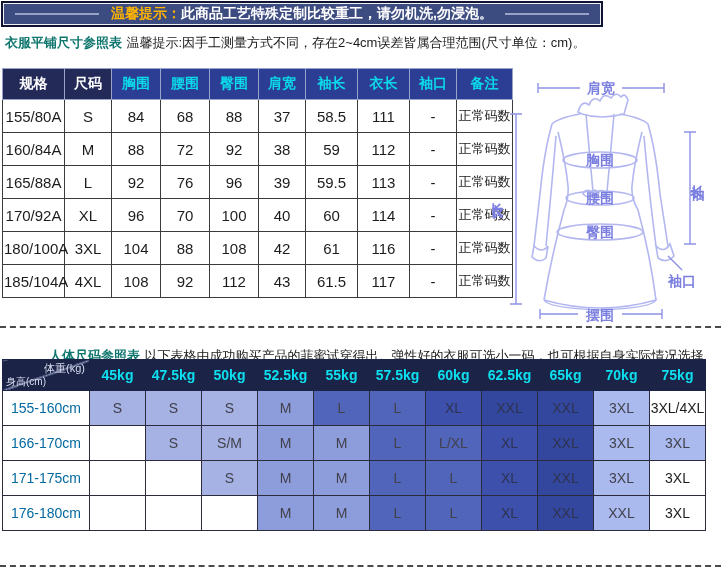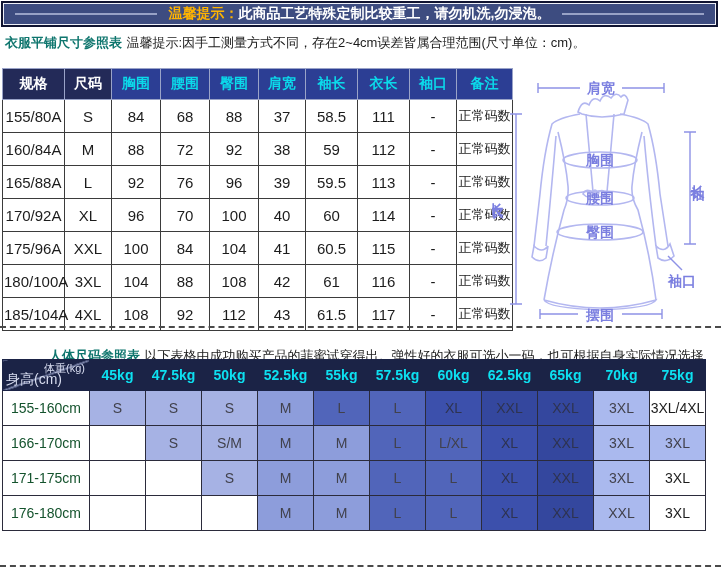--- a/index.html
+++ b/index.html
@@ -3,21 +3,21 @@
 <meta charset="utf-8">
 <style>
   html,body{margin:0;padding:0;}
   body{
     width:721px;height:569px;position:relative;background:#fff;
     font-family:"Liberation Sans","DejaVu Sans",sans-serif;color:#111;
     overflow:hidden;
   }
   
   .banner{
-    position:absolute;left:1px;top:1px;width:717px;height:26px;
+    position:absolute;left:1px;top:1px;width:602px;height:26px;
     box-sizing:border-box;background:#3d4c80;border:2px solid #101431;
     box-shadow:inset 0 0 0 1px #eef0f8;
     display:flex;align-items:center;justify-content:center;
   }
   .banner .rule{flex:1;height:2px;background:#98a2c6;margin:0 12px;}
   .banner .txt{font-size:14px;font-weight:bold;color:#fff;white-space:nowrap;}
   .banner .hl{color:#ffb400;}
   
   .sec-title{position:absolute;left:5px;white-space:nowrap;}
   .sec-title b{font-size:13px;color:#0f766e;}
@@ -58,27 +58,27 @@
     font-size:14px;font-weight:bold;text-align:center;border:1px solid #1b2346;margin-top:8px;
   }
   #t2 th.corner{
     width:86px;position:relative;padding:0;
     background:
       linear-gradient(to bottom right,
         transparent 48.5%, #7b84aa 48.5%, #7b84aa 51.5%, transparent 51.5%),
       #1b2346;
   }
   #t2 th.corner .c-top{position:absolute;top:1px;right:4px;font-size:11px;color:#d8ddf0;font-weight:normal;}
-  #t2 th.corner .c-bot{position:absolute;bottom:1px;left:3px;font-size:14px;color:#d8ddf0;font-weight:normal;}
+  #t2 th.corner .c-bot{position:absolute;bottom:1px;left:3px;font-size:10px;color:#d8ddf0;font-weight:normal;}
   #t2 th.wcol{width:53px;}
   #t2 td{
     height:34px;border:1px solid #2b2b3b;text-align:center;
     font-size:14px;color:#41414c;padding:0;
   }
-  #t2 td.rowlabel{background:#fff;color:#14532d;}
+  #t2 td.rowlabel{background:#fff;color:#0369a1;}
   #t2 td.c-s{background:#a6b2e4;}
   #t2 td.c-m{background:#8d9ddb;}
   #t2 td.c-l{background:#5165ba;}
   #t2 td.c-xl{background:#3c50ac;color:#2e3350;}
   #t2 td.c-xxl{background:#34479e;color:#2e3350;}
   #t2 td.c-lt{background:#aab9ee;}
   #t2 td.c-w{background:#ffffff;color:#1c1c1c;}
 </style>
 </head>
 <body>
@@ -148,32 +148,20 @@
       </tr>
       <tr>
         <td>170/92A</td>
         <td>XL</td>
         <td>96</td>
         <td>70</td>
         <td>100</td>
         <td>40</td>
         <td>60</td>
         <td>114</td>
-        <td>-</td>
-        <td class="remark">正常码数</td>
-      </tr>
-      <tr>
-        <td>175/96A</td>
-        <td>XXL</td>
-        <td>100</td>
-        <td>84</td>
-        <td>104</td>
-        <td>41</td>
-        <td>60.5</td>
-        <td>115</td>
         <td>-</td>
         <td class="remark">正常码数</td>
       </tr>
       <tr>
         <td>180/100A</td>
         <td>3XL</td>
         <td>104</td>
         <td>88</td>
         <td>108</td>
         <td>42</td>

